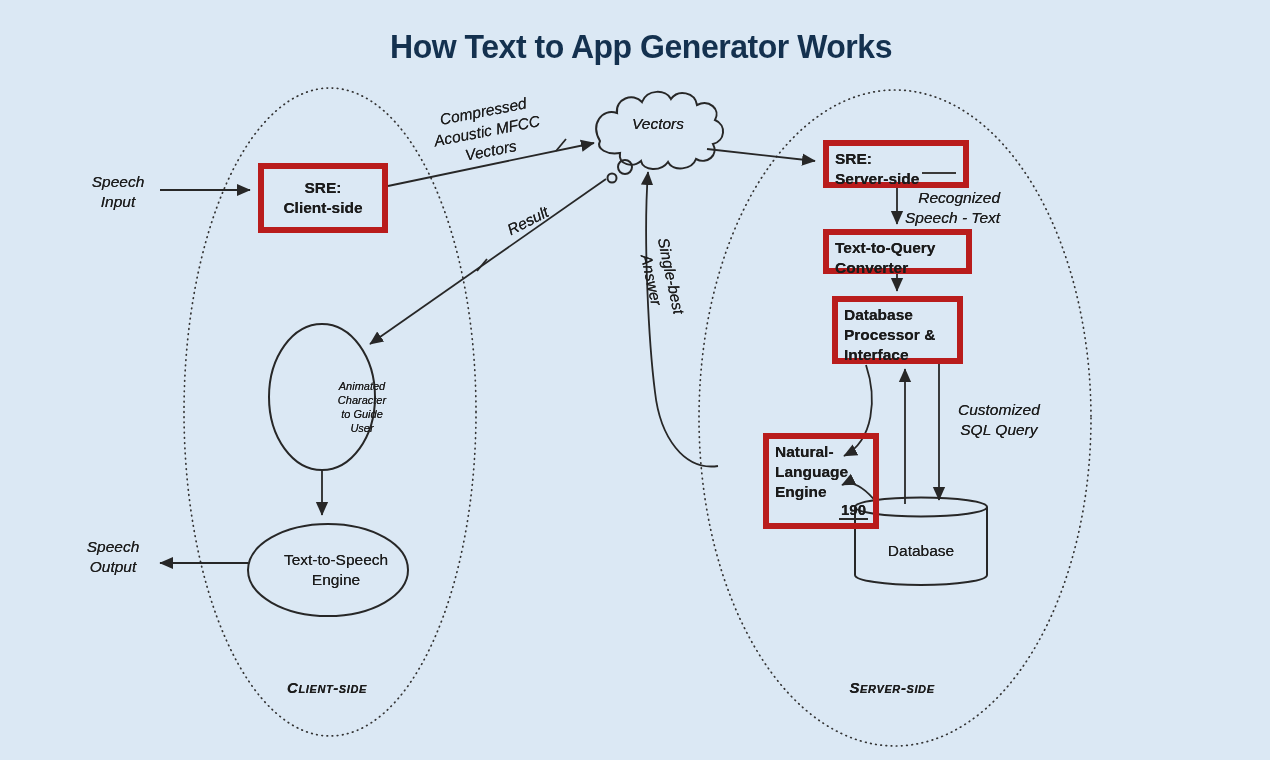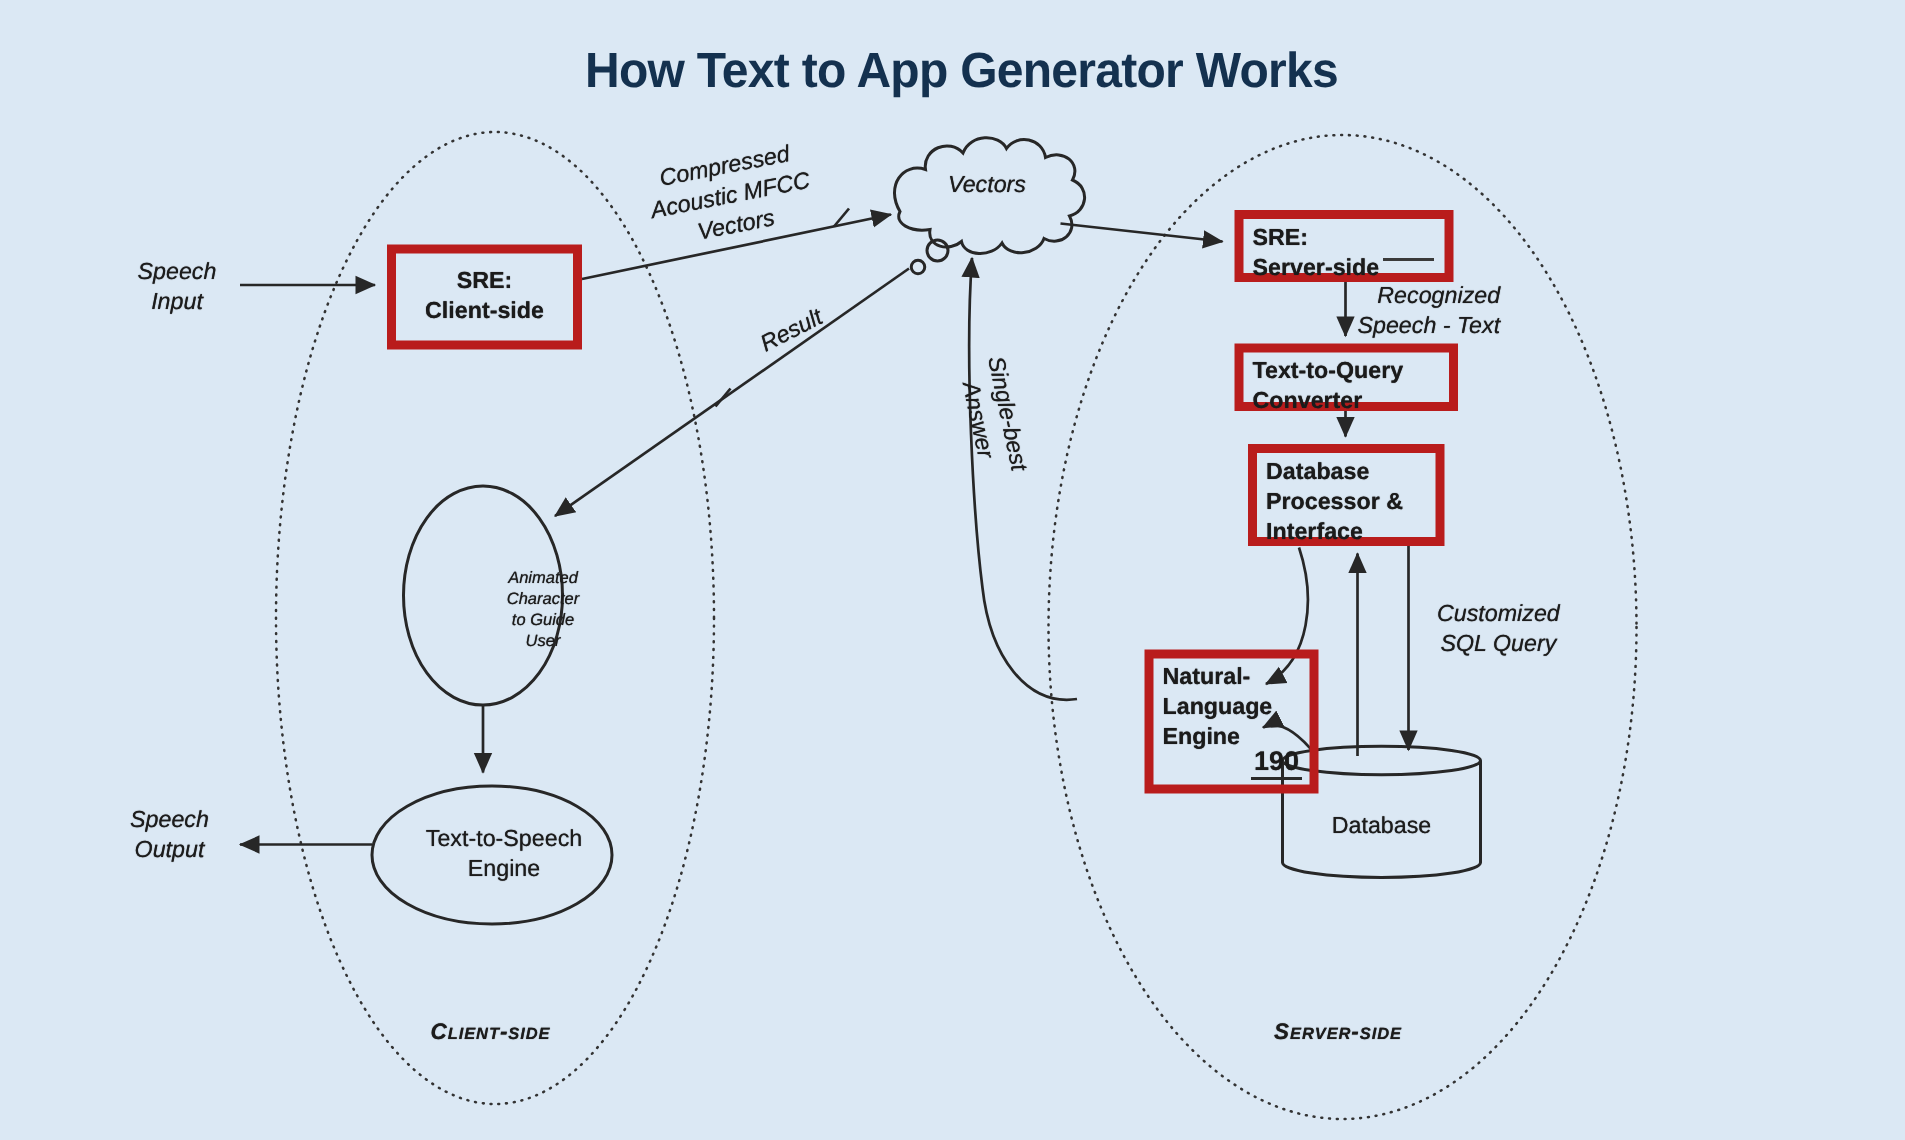--- a/index.html
+++ b/index.html
@@ -30,21 +30,21 @@
     box-sizing:border-box;
     font-weight:bold;
   }
   .nodebox .txt{
     position:absolute;white-space:pre-line;line-height:1.3;
     font-size:15.5px;text-shadow:0 0 0.6px #2a2a2a;
   }
   .boxcenter .txt{left:0;right:0;top:50%;transform:translateY(-50%);text-align:center;}
   .boxleft .txt{left:6px;top:3px;text-align:left;}
   .refnum{
-    position:absolute;right:5px;bottom:3px;font-size:18px;
+    position:absolute;right:5px;bottom:3px;font-size:15px;
     border-bottom:2px solid #2a2a2a;padding:0 2px;
     text-shadow:0 0 0.6px #2a2a2a;
   }
   .refline{
     position:absolute;right:7px;bottom:8px;width:34px;
     border-bottom:2px solid #3a3a3a;
   }
   .region-label{
     font-size:15px;font-weight:bold;font-style:italic;
     font-variant:small-caps;letter-spacing:0.6px;

